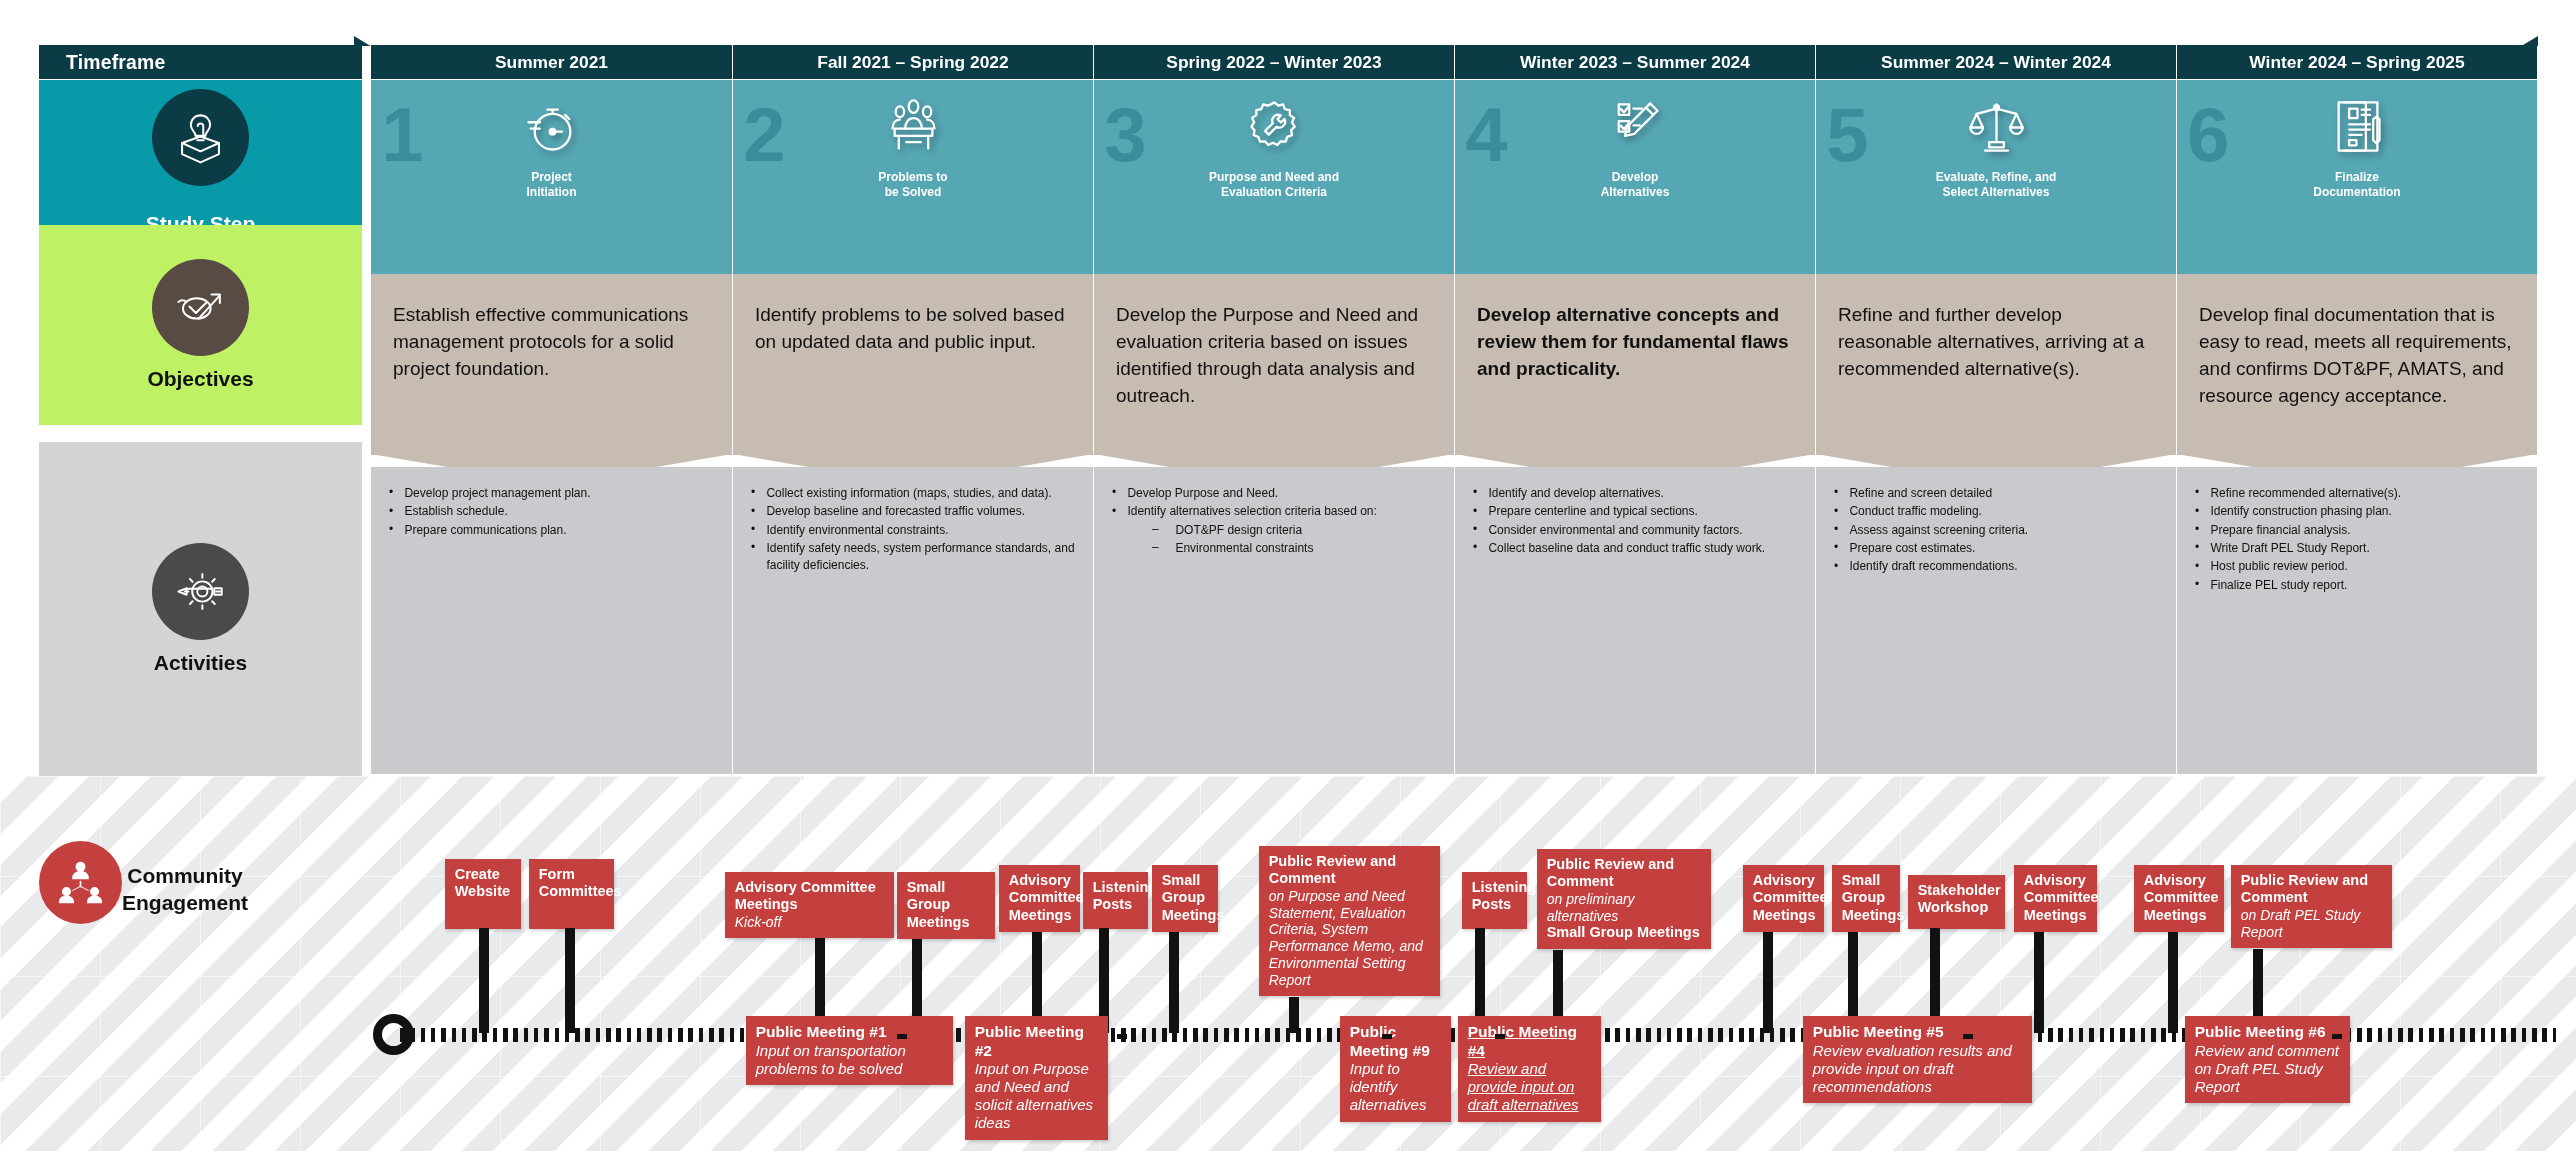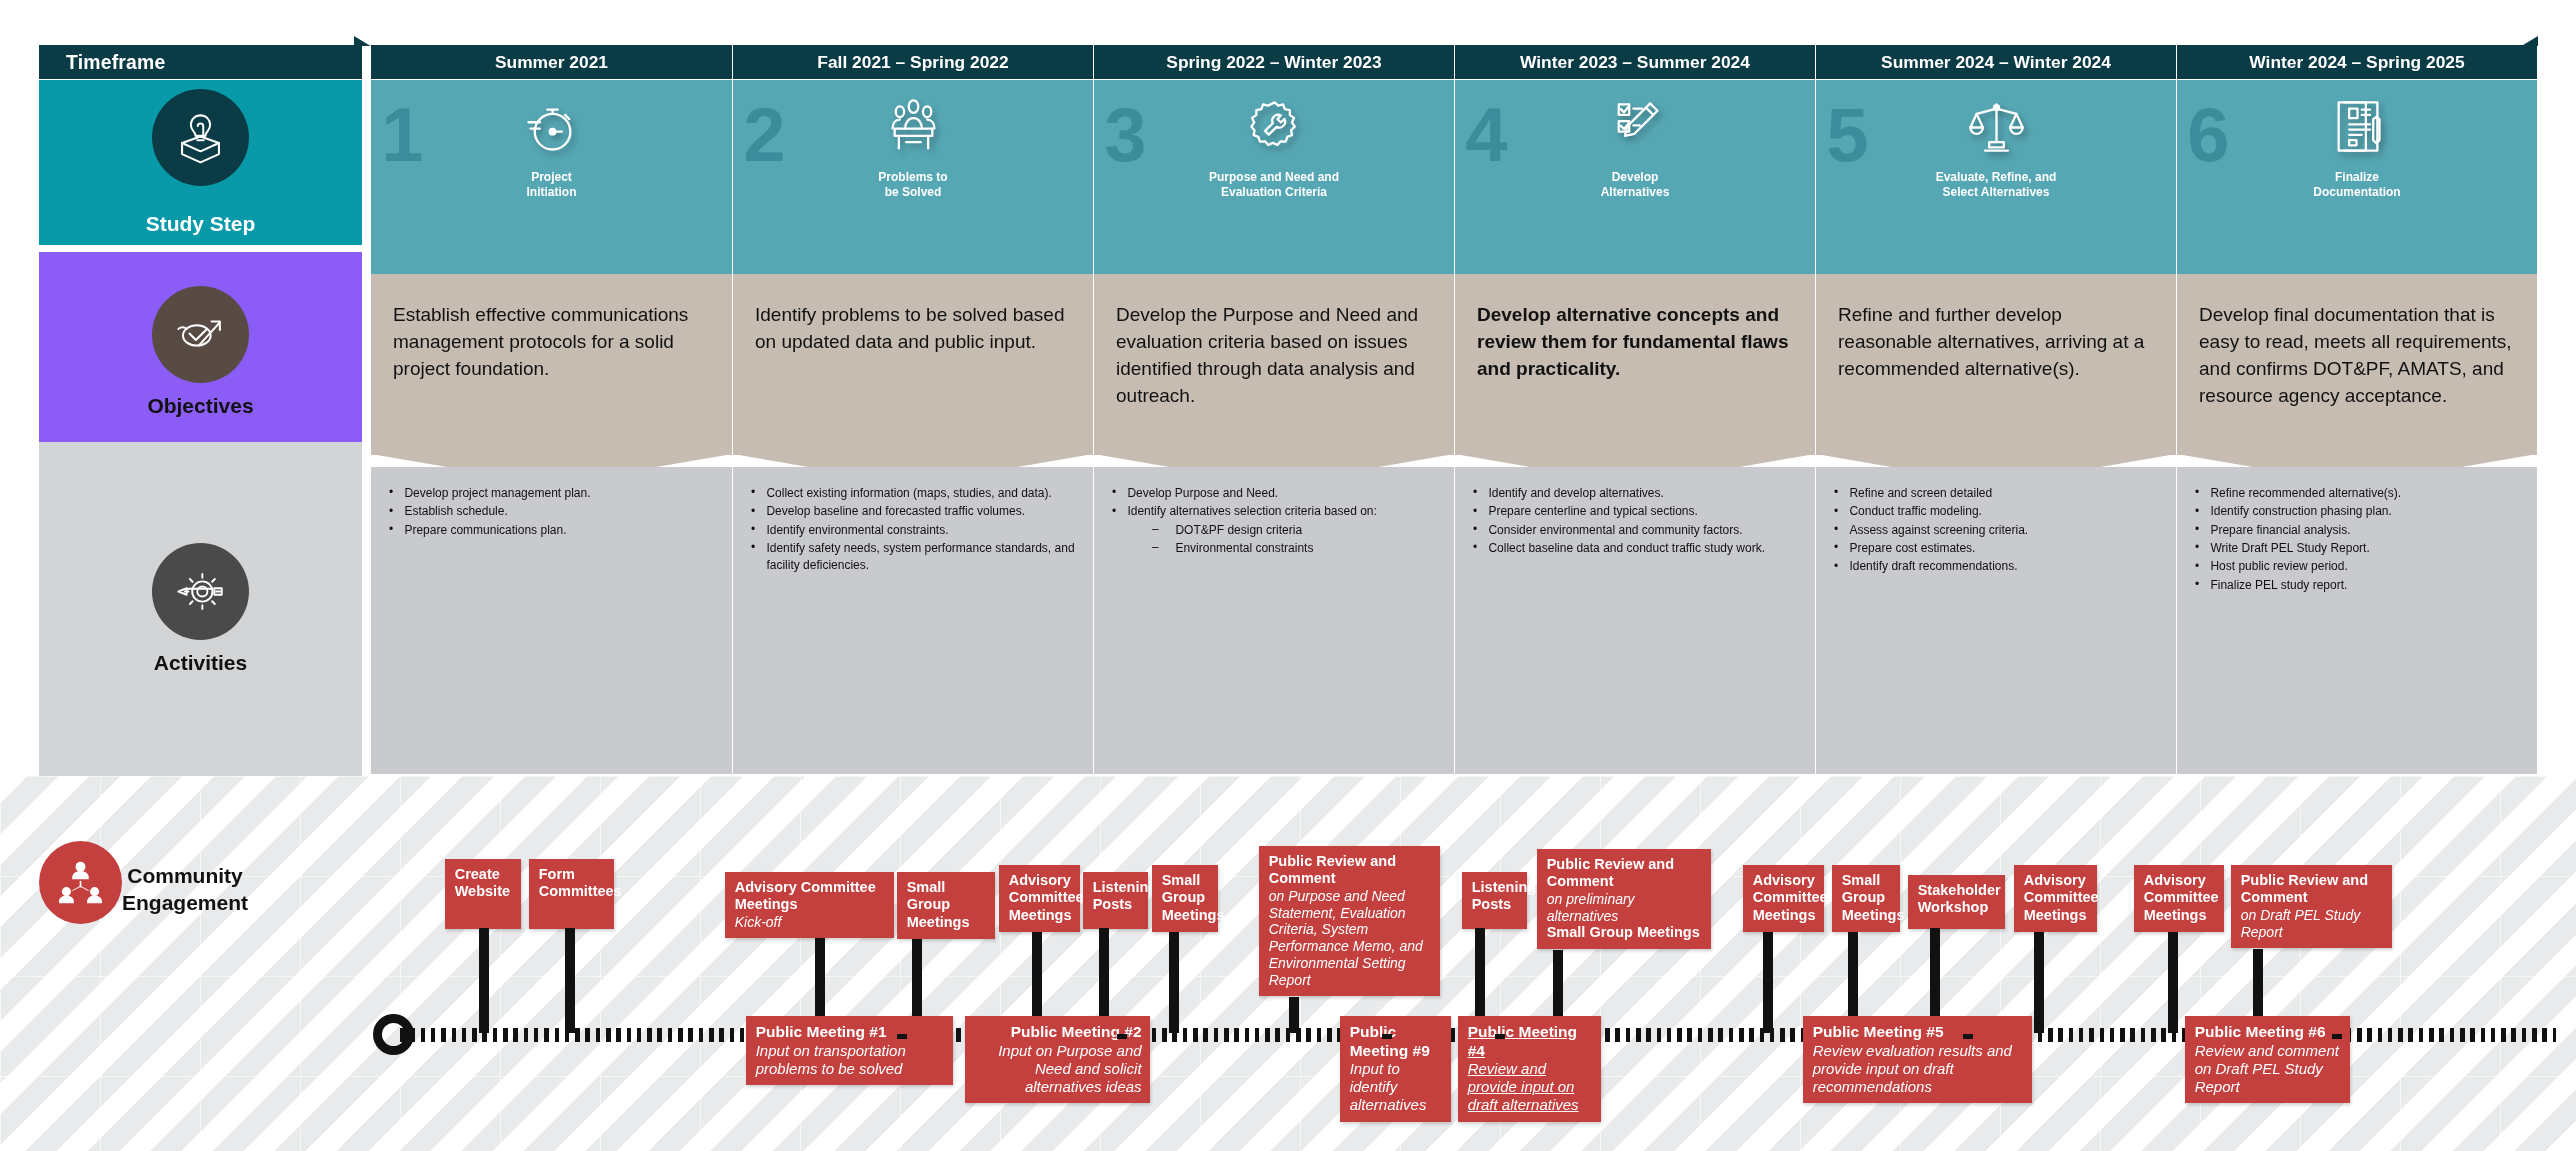--- a/index.html
+++ b/index.html
@@ -18,21 +18,21 @@
 
   .tf-band { position:absolute; top:45px; height:34px; background:#0b3b45;
      color:#fff; display:flex; align-items:center; justify-content:center;
      font-weight:bold; font-size:17.4px; border-left:1.9px solid #fff; }
   .tf-band:first-of-type{ border-left:none; }
 
   
   .lrow { position:absolute; left:39px; width:323px; display:flex;
      flex-direction:column; align-items:center; justify-content:center; }
   .lrow-study { top:80px; height:165px; background:#089aa8;gap:16px; }
-  .lrow-obj   { top:252px; height:200px; background:#8b5cf6; }
+  .lrow-obj   { top:225px; height:200px; background:#bef264; }
   .lrow-act   { top:442px; height:334px; background:#d3d4d6; }
 
   .lrow-icon { width:97px; height:97px; border-radius:50%;
      display:flex; align-items:center; justify-content:center; }
   .ic-study { background:#0b3b45; }
   .ic-obj   { background:#584b43; }
   .ic-act   { background:#4a4a4a; }
   .lrow-title { margin-top:10.3px; font-weight:bold; font-size:21px; }
   .t-white { color:#fff; }
   .t-black { color:#111; }
@@ -460,21 +460,21 @@
         <div class="ebox" style="left: 2231px; top: 89px; width: 161px; min-height: 63px;">
           <div class="bt">Public Review and Comment</div>
           <div class="st">on Draft PEL Study Report</div>
         </div>
         <div class="stem" style="left: 2253px; top: 173px; height: 84px;"></div>
         <div class="ebox pm" style="left: 746px; top: 240px; width: 207px; min-height: 50px;">
           <div class="bt">Public Meeting #1</div>
           <div class="st">Input on transportation problems to be solved</div>
         </div>
         <div class="stem" style="left: 897px; top: 258px; height: 5.2px;"></div>
-        <div class="ebox pm" style="left: 965px; top: 240px; width: 185px; min-height: 50px; text-align: right;">
+        <div class="ebox pm" style="left: 965px; top: 240px; width: 143px; min-height: 50px;">
           <div class="bt">Public Meeting #2</div>
           <div class="st">Input on Purpose and Need and solicit alternatives ideas</div>
         </div>
         <div class="stem" style="left: 1117px; top: 258px; height: 5.2px;"></div>
         <div class="ebox pm" style="left: 1340px; top: 240px; width: 111px; min-height: 50px;">
           <div class="bt">Public Meeting #9</div>
           <div class="st">Input to identify alternatives</div>
         </div>
         <div class="stem" style="left: 1382px; top: 258px; height: 5.2px;"></div>
         <div class="ebox pm" style="left: 1458px; top: 240px; width: 143px; min-height: 50px; text-decoration: underline;">

